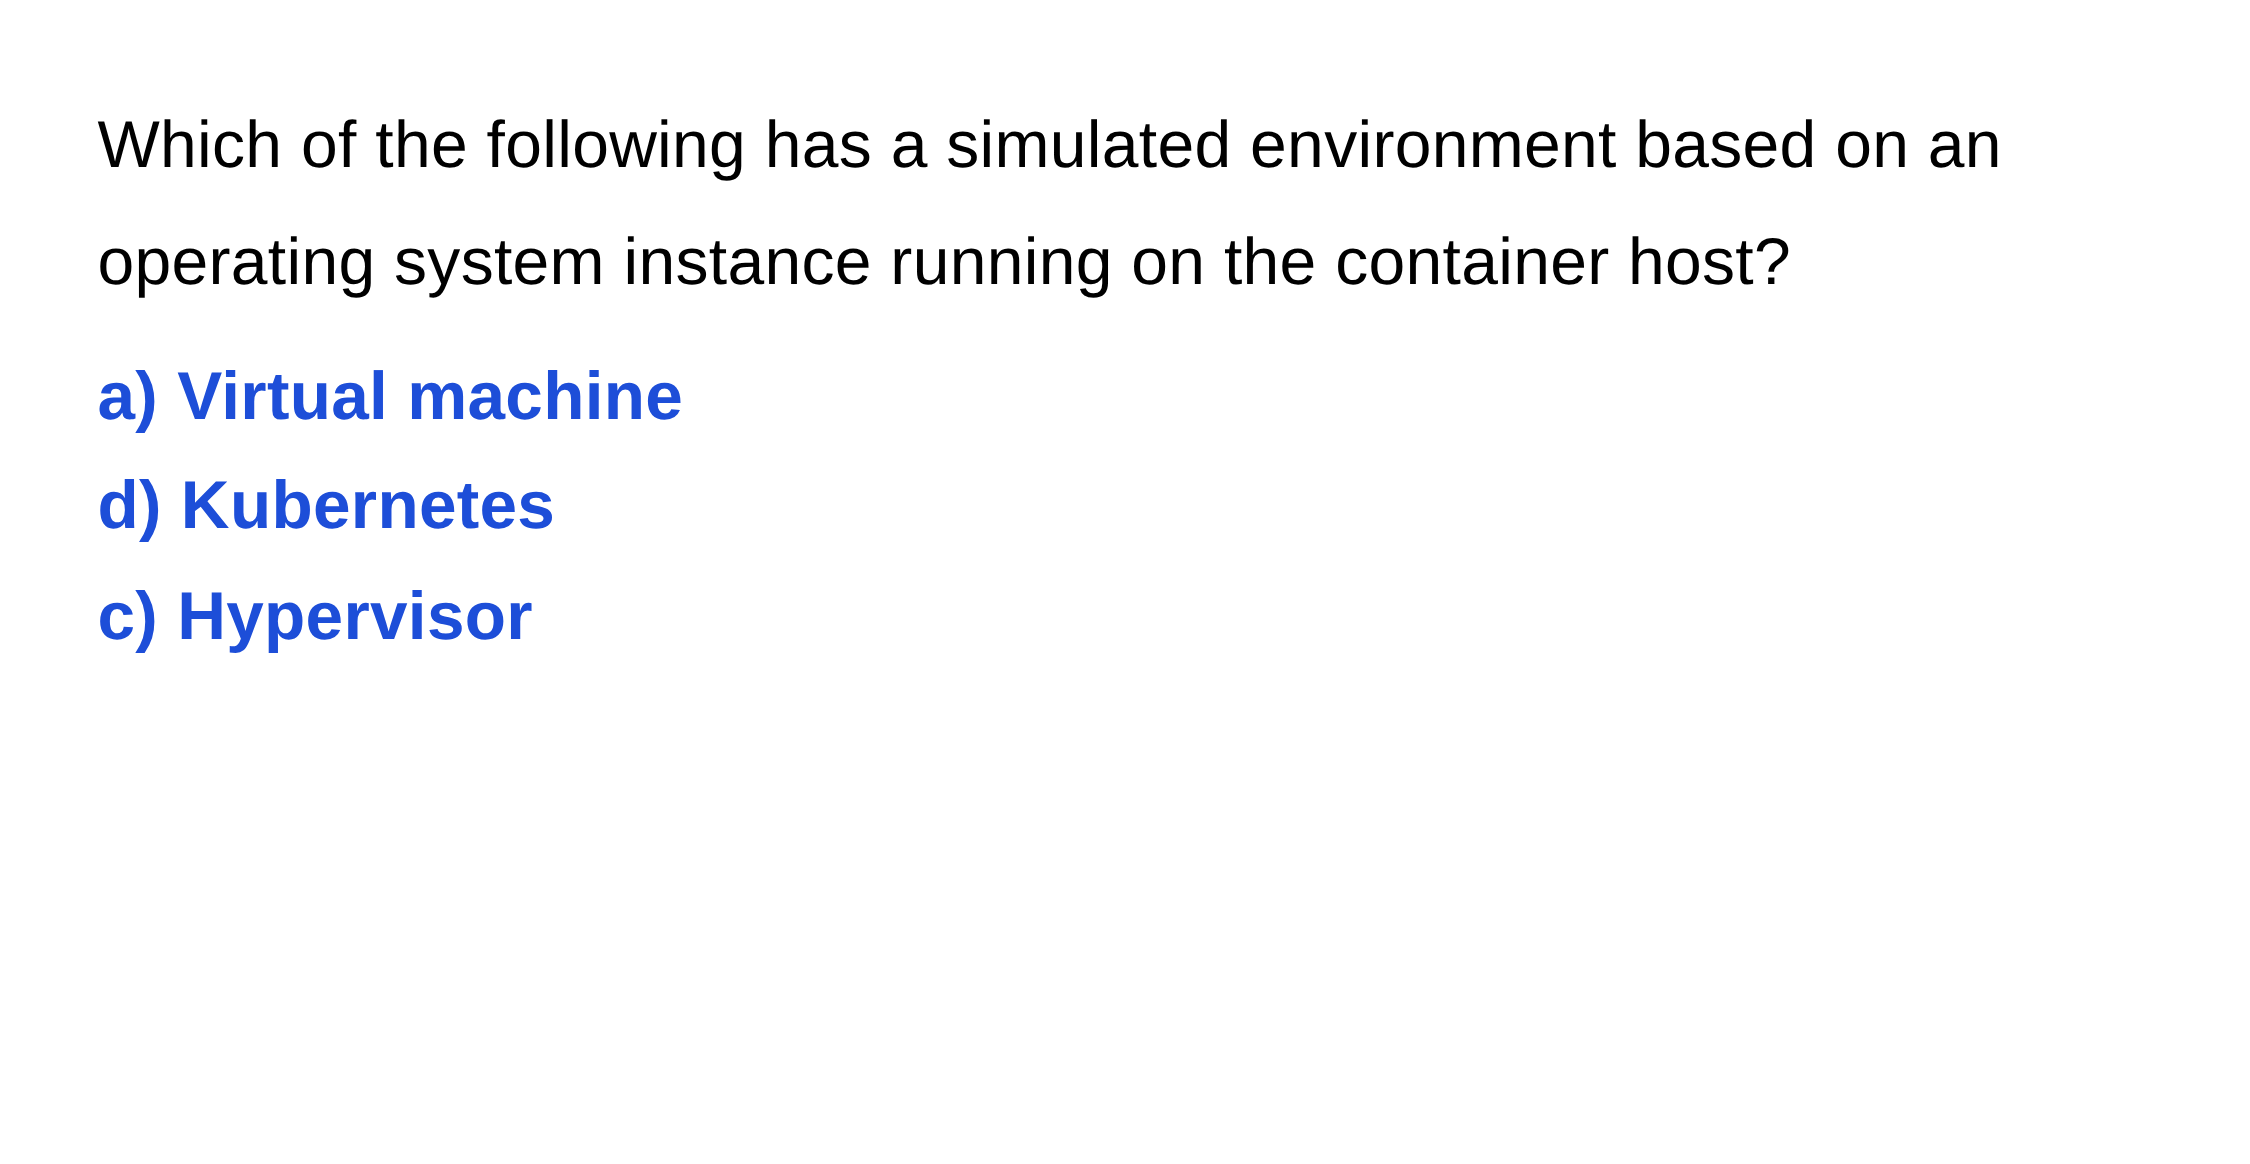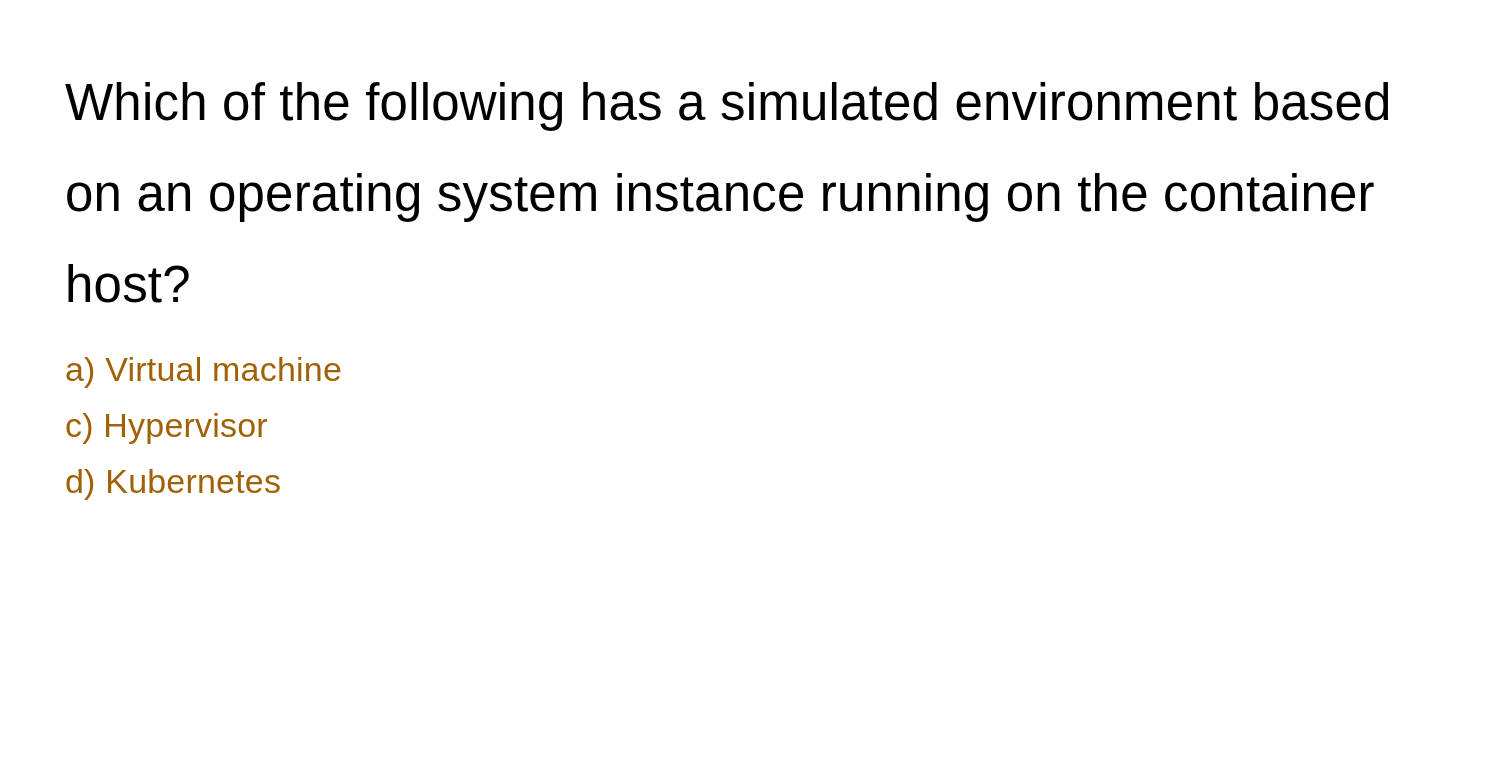--- a/index.html
+++ b/index.html
@@ -8,39 +8,39 @@
       box-sizing: border-box;
     }
     body {
       width: 1500px;
       height: 776px;
       background: #ffffff;
       font-family: -apple-system, BlinkMacSystemFont, "Segoe UI", Helvetica, Arial, sans-serif;
       padding: 58px 65px;
     }
     .question-text {
-      font-size: 51px;
+      font-size: 44px;
       line-height: 1.78;
       color: #000000;
       font-weight: 400;
       letter-spacing: 0.2px;
       margin-bottom: 12px;
     }
     .options {
-      font-size: 34px;
+      font-size: 45px;
       line-height: 1.64;
-      color: #a16207;
-      font-weight: 400;
+      color: #1d4ed8;
+      font-weight: 700;
       letter-spacing: 0.2px;
     }
     .option {
       display: block;
     }
   </style>
 </head>
 <body>
 
 <div class="question-text">Which of the following has a simulated environment based on an operating system instance running on the container host?</div>
 <div class="options">
   <span class="option">a) Virtual machine</span>
+  <span class="option">d) Kubernetes</span>
   <span class="option">c) Hypervisor</span>
-  <span class="option">d) Kubernetes</span>
 </div>
 
 </body></html>

